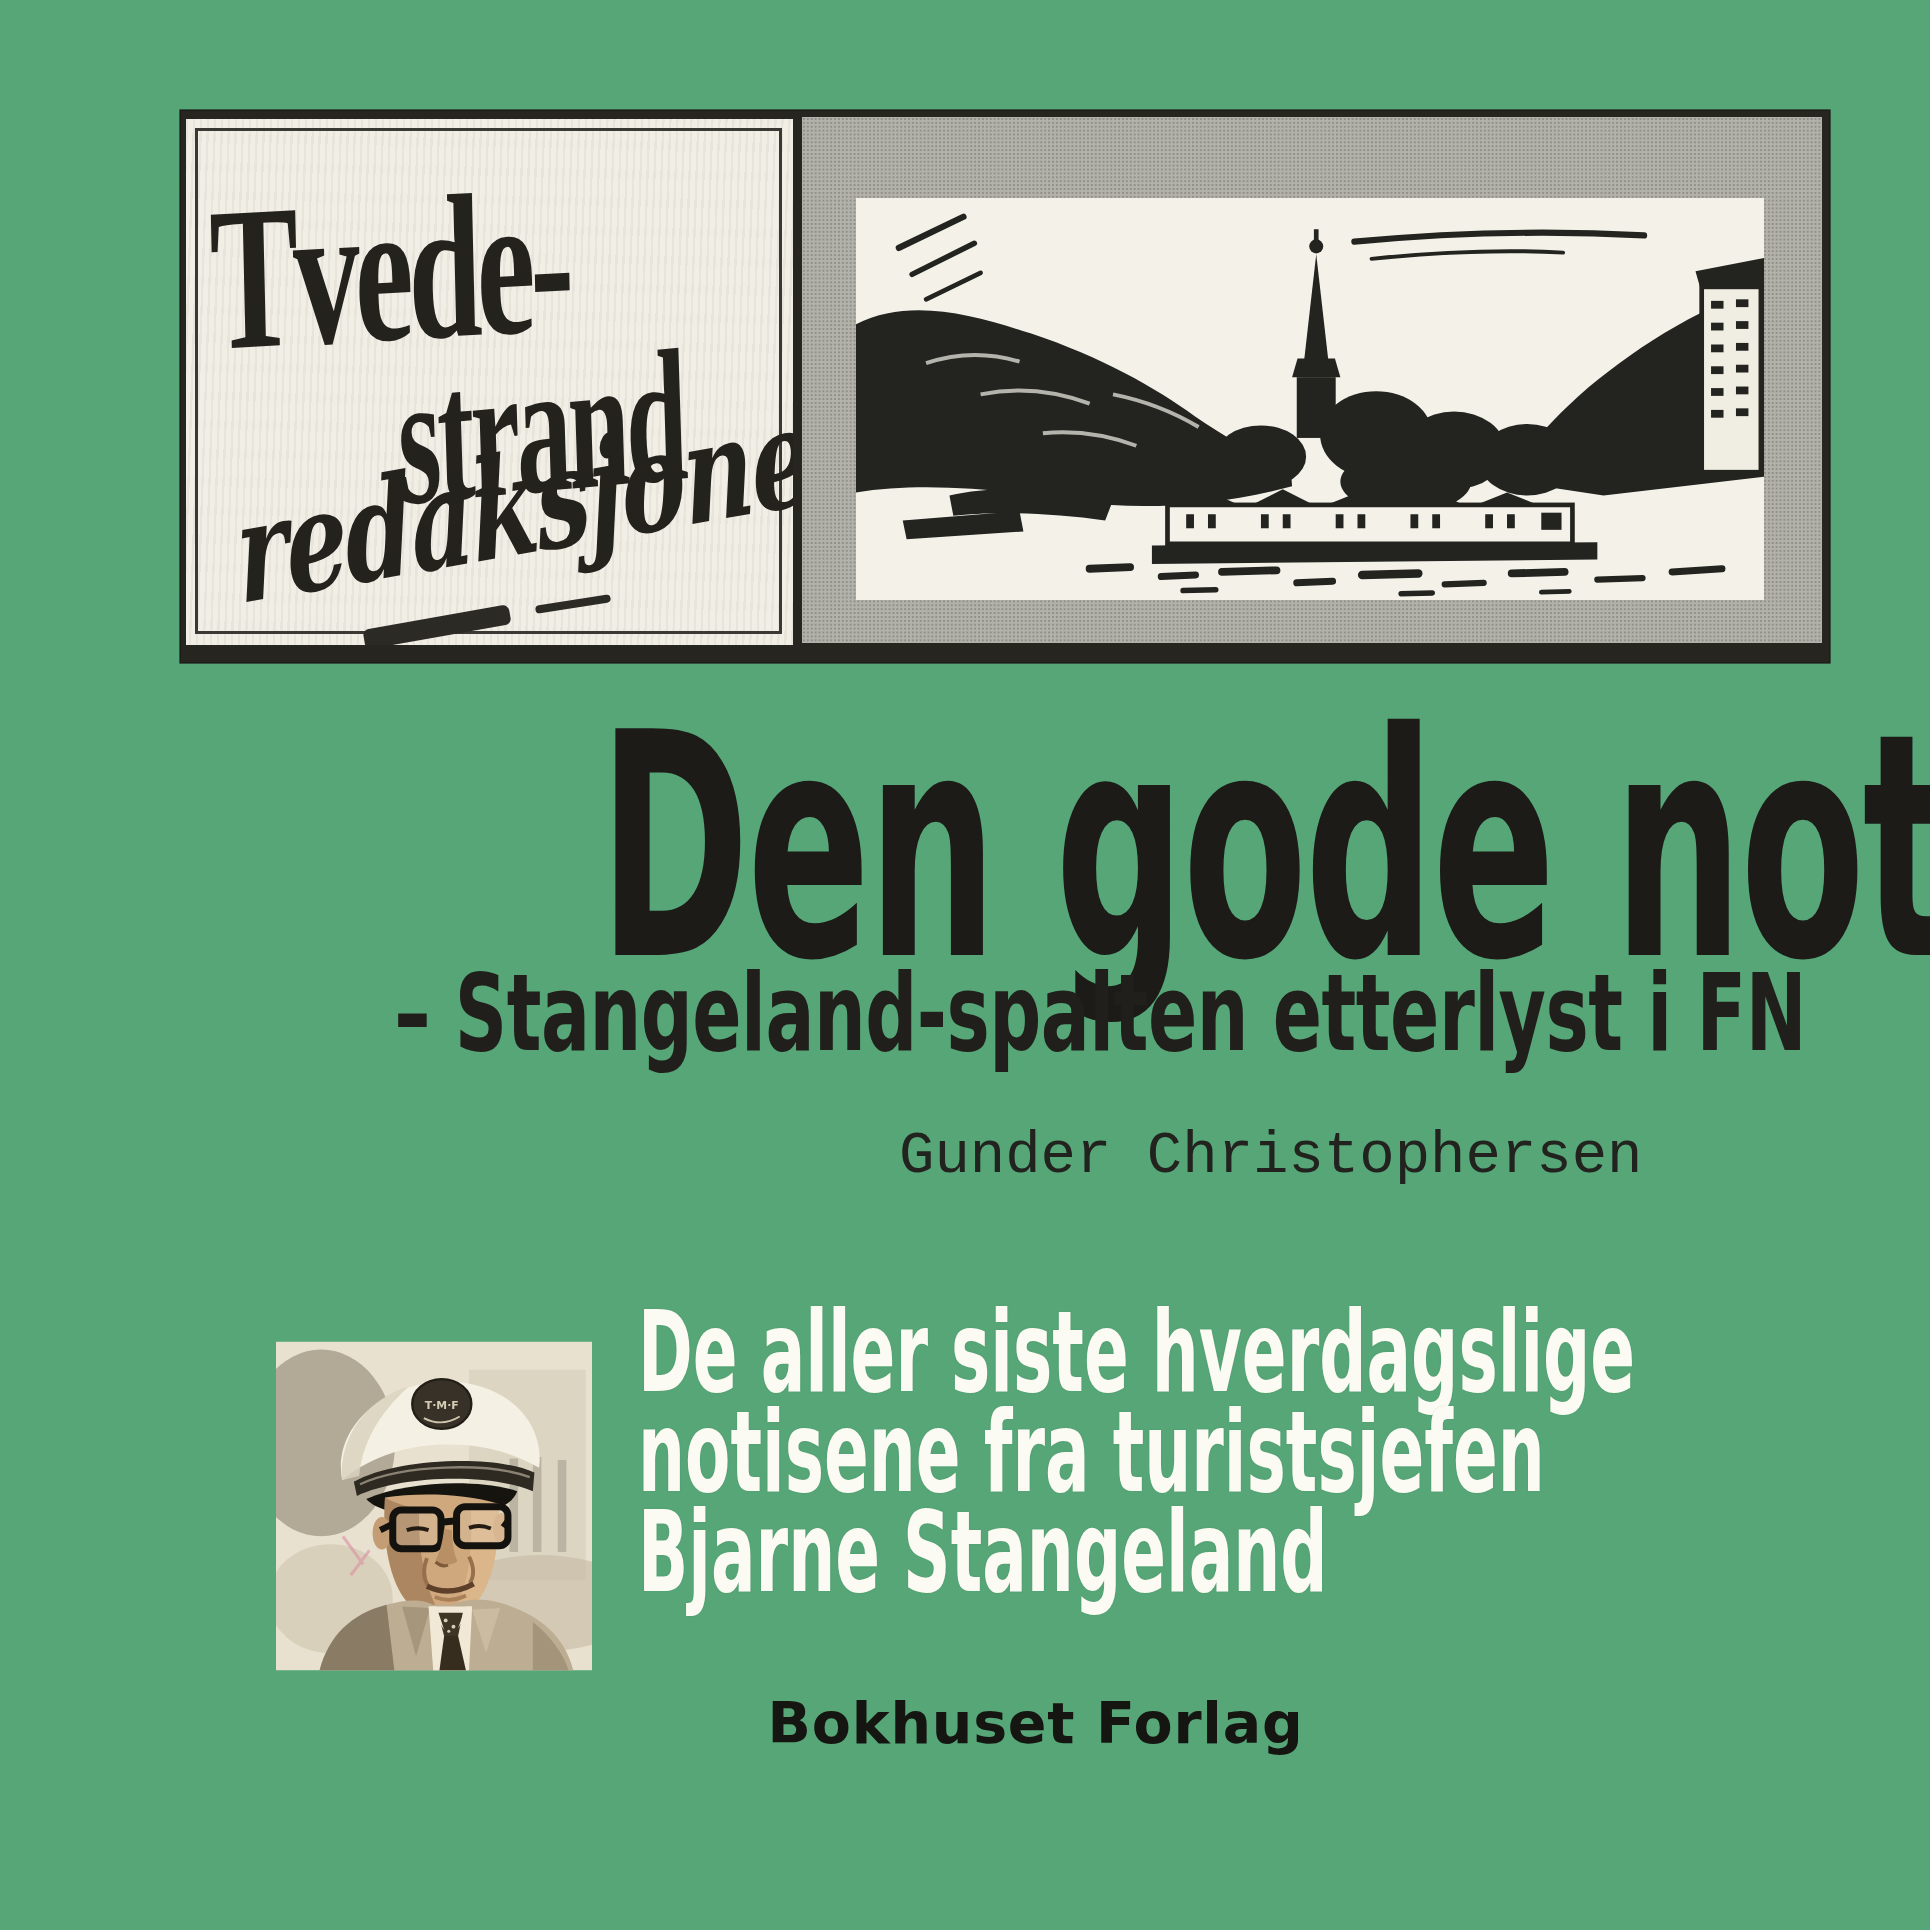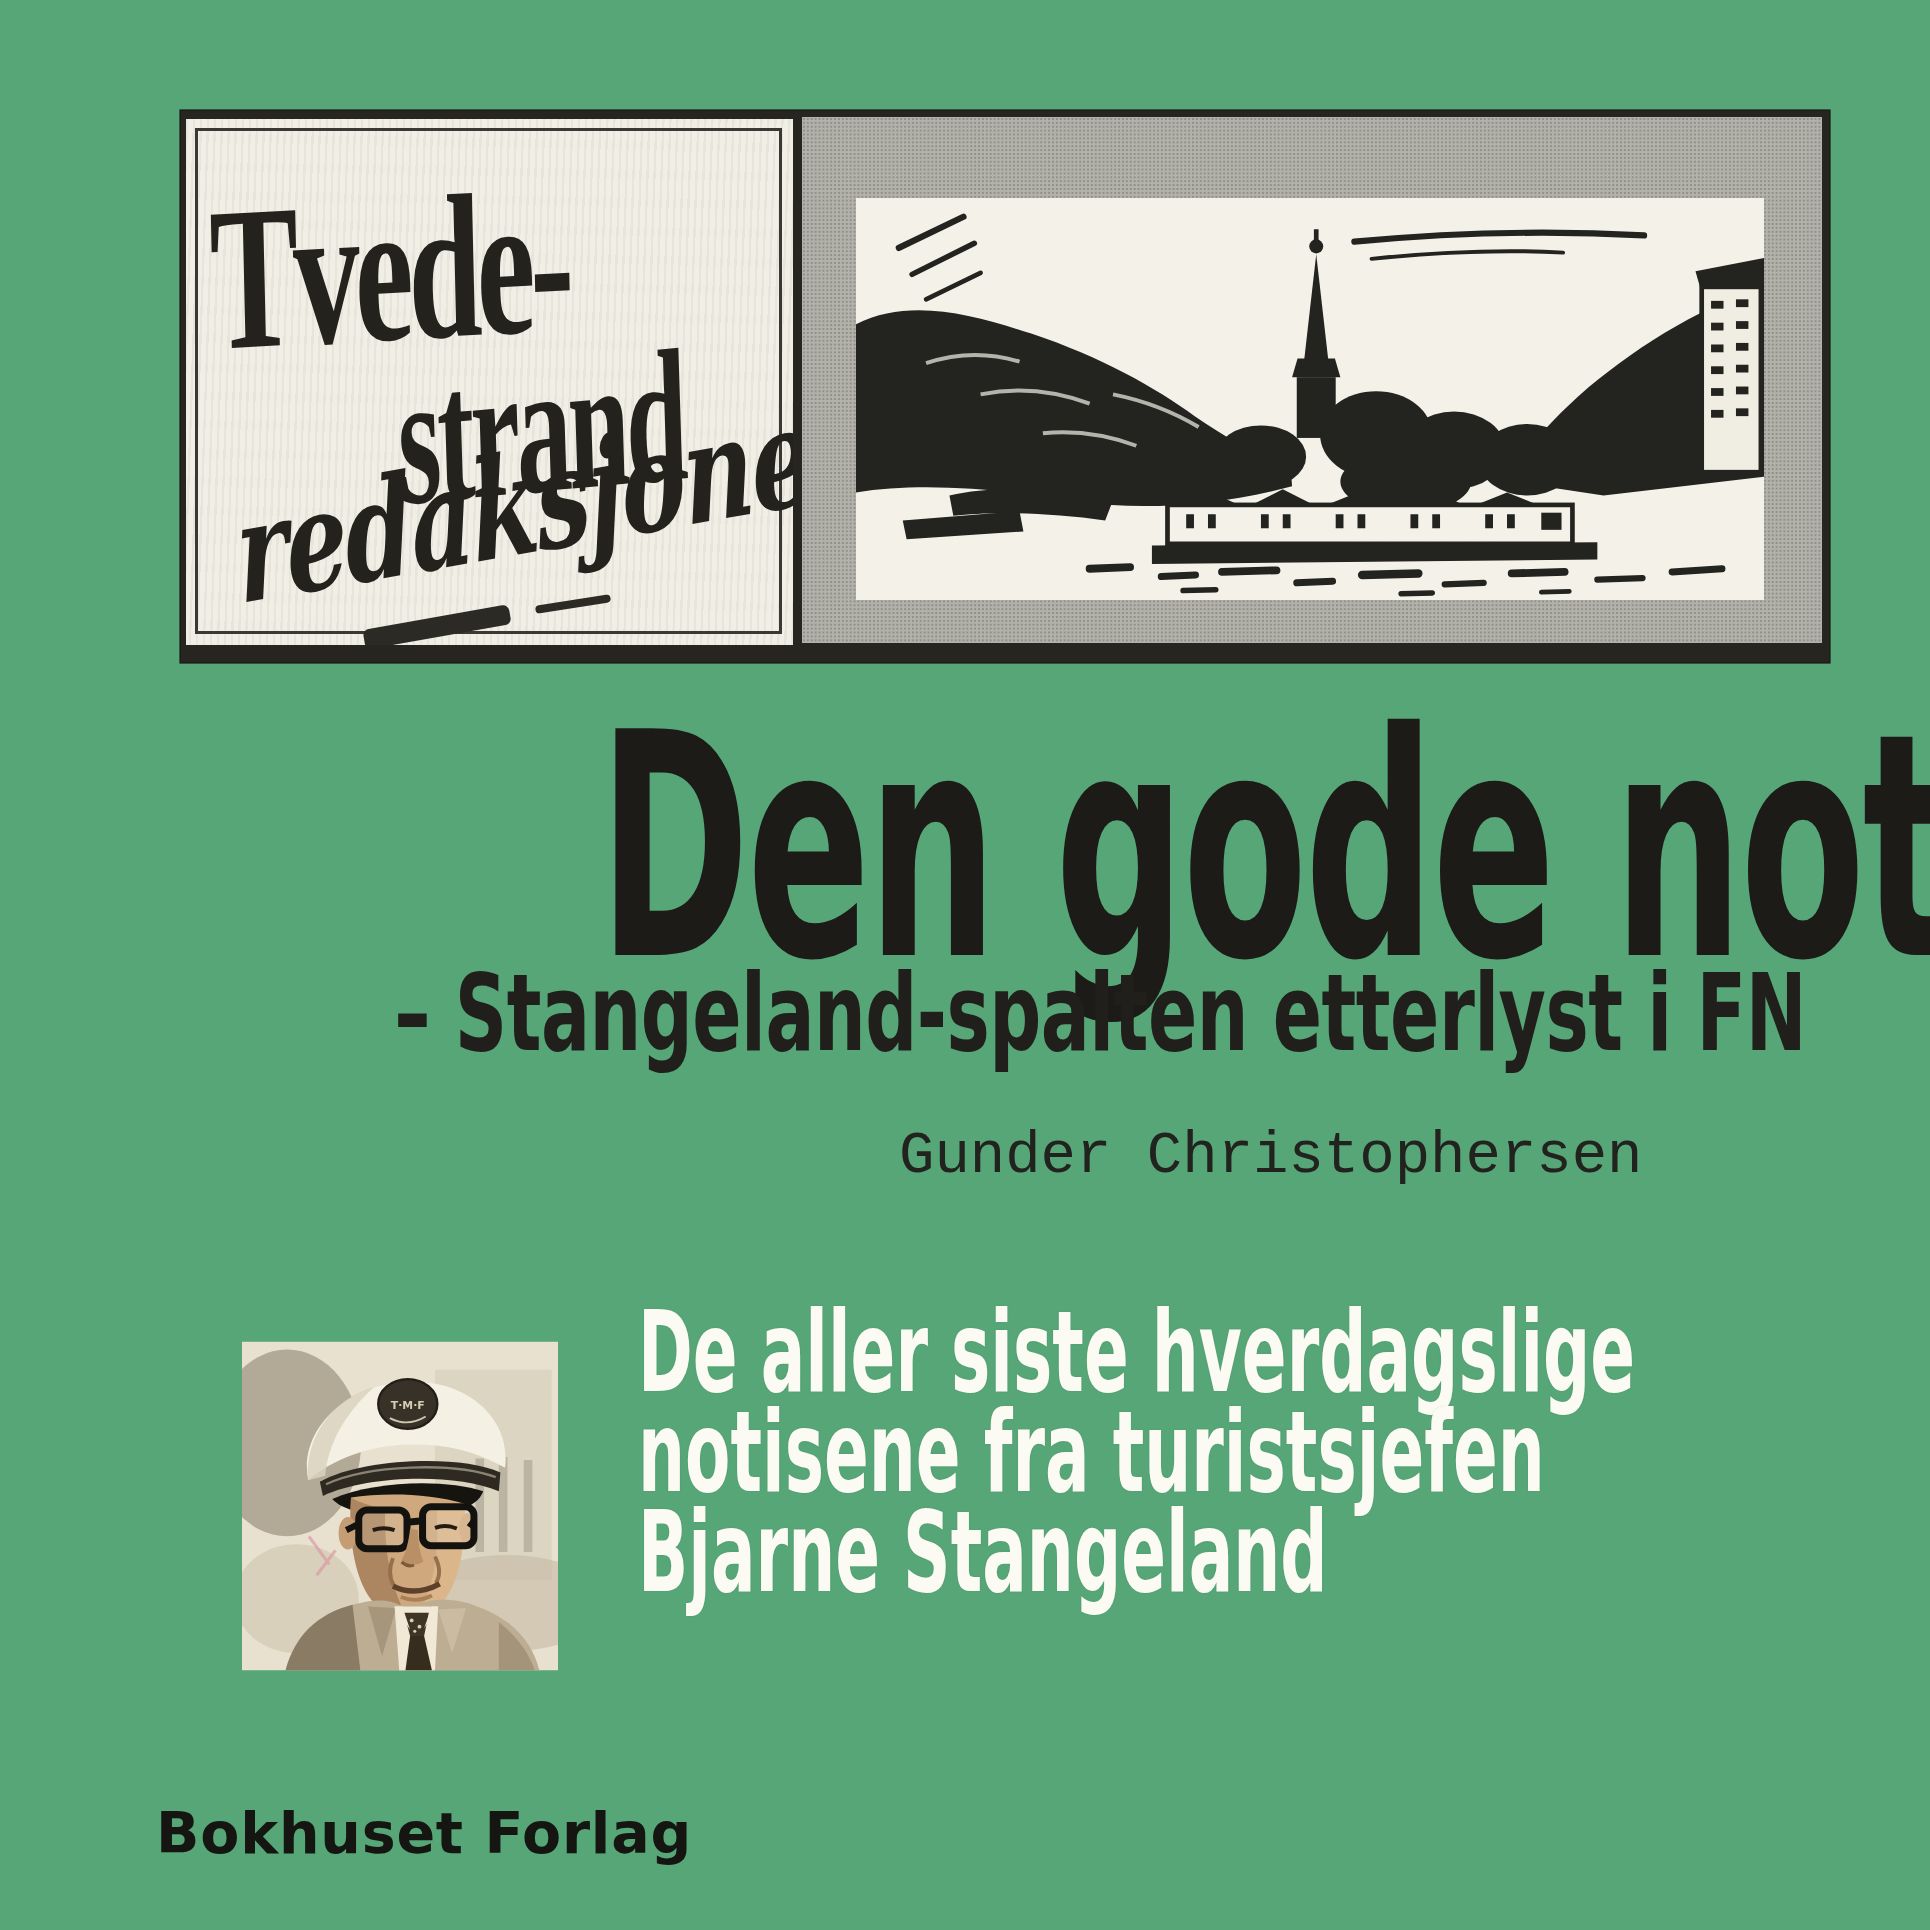--- a/index.html
+++ b/index.html
@@ -57,34 +57,34 @@
     display:inline-block;color:#201f1b;font-weight:bold;font-size:107px;line-height:1;
     letter-spacing:-0.8px;transform:scaleX(.68);transform-origin:center;
   }
   .author{
     left:899px;top:1123px;
     font-family:Liberation Mono, monospace;
     font-size:59px;color:#22231f;white-space:nowrap;
   }
 
   
-  .photo{left:242px;top:1306px;width:316px;height:400px;overflow:hidden;}
+  .photo{left:276px;top:1306px;width:316px;height:400px;overflow:hidden;}
   .photo svg{display:block;width:100%;height:100%;}
 
   
   .tagline{left:638px;top:1302px;white-space:nowrap;}
   .tagline .tl{height:100px;line-height:100px;}
   .tagline span{
     display:inline-block;color:#fcfbf3;font-weight:bold;font-size:112px;
     transform:scaleX(.59);transform-origin:left center;letter-spacing:0px;
     text-shadow:0 0 1.6px rgba(40,90,60,.25);
   }
 
   
-  .publisher-row{left:156px;top:1800px;width:1759px;white-space:nowrap;}
+  .publisher-row{left:156px;top:1690px;width:1759px;text-align:center;white-space:nowrap;}
   .publisher-row span{color:#151511;font-weight:bold;font-size:57px;letter-spacing:0.8px;}
 </style>
 </head>
 <body>
 
 <div>
 
   <div class="abs clipping">
 
     <div class="panel-left">

